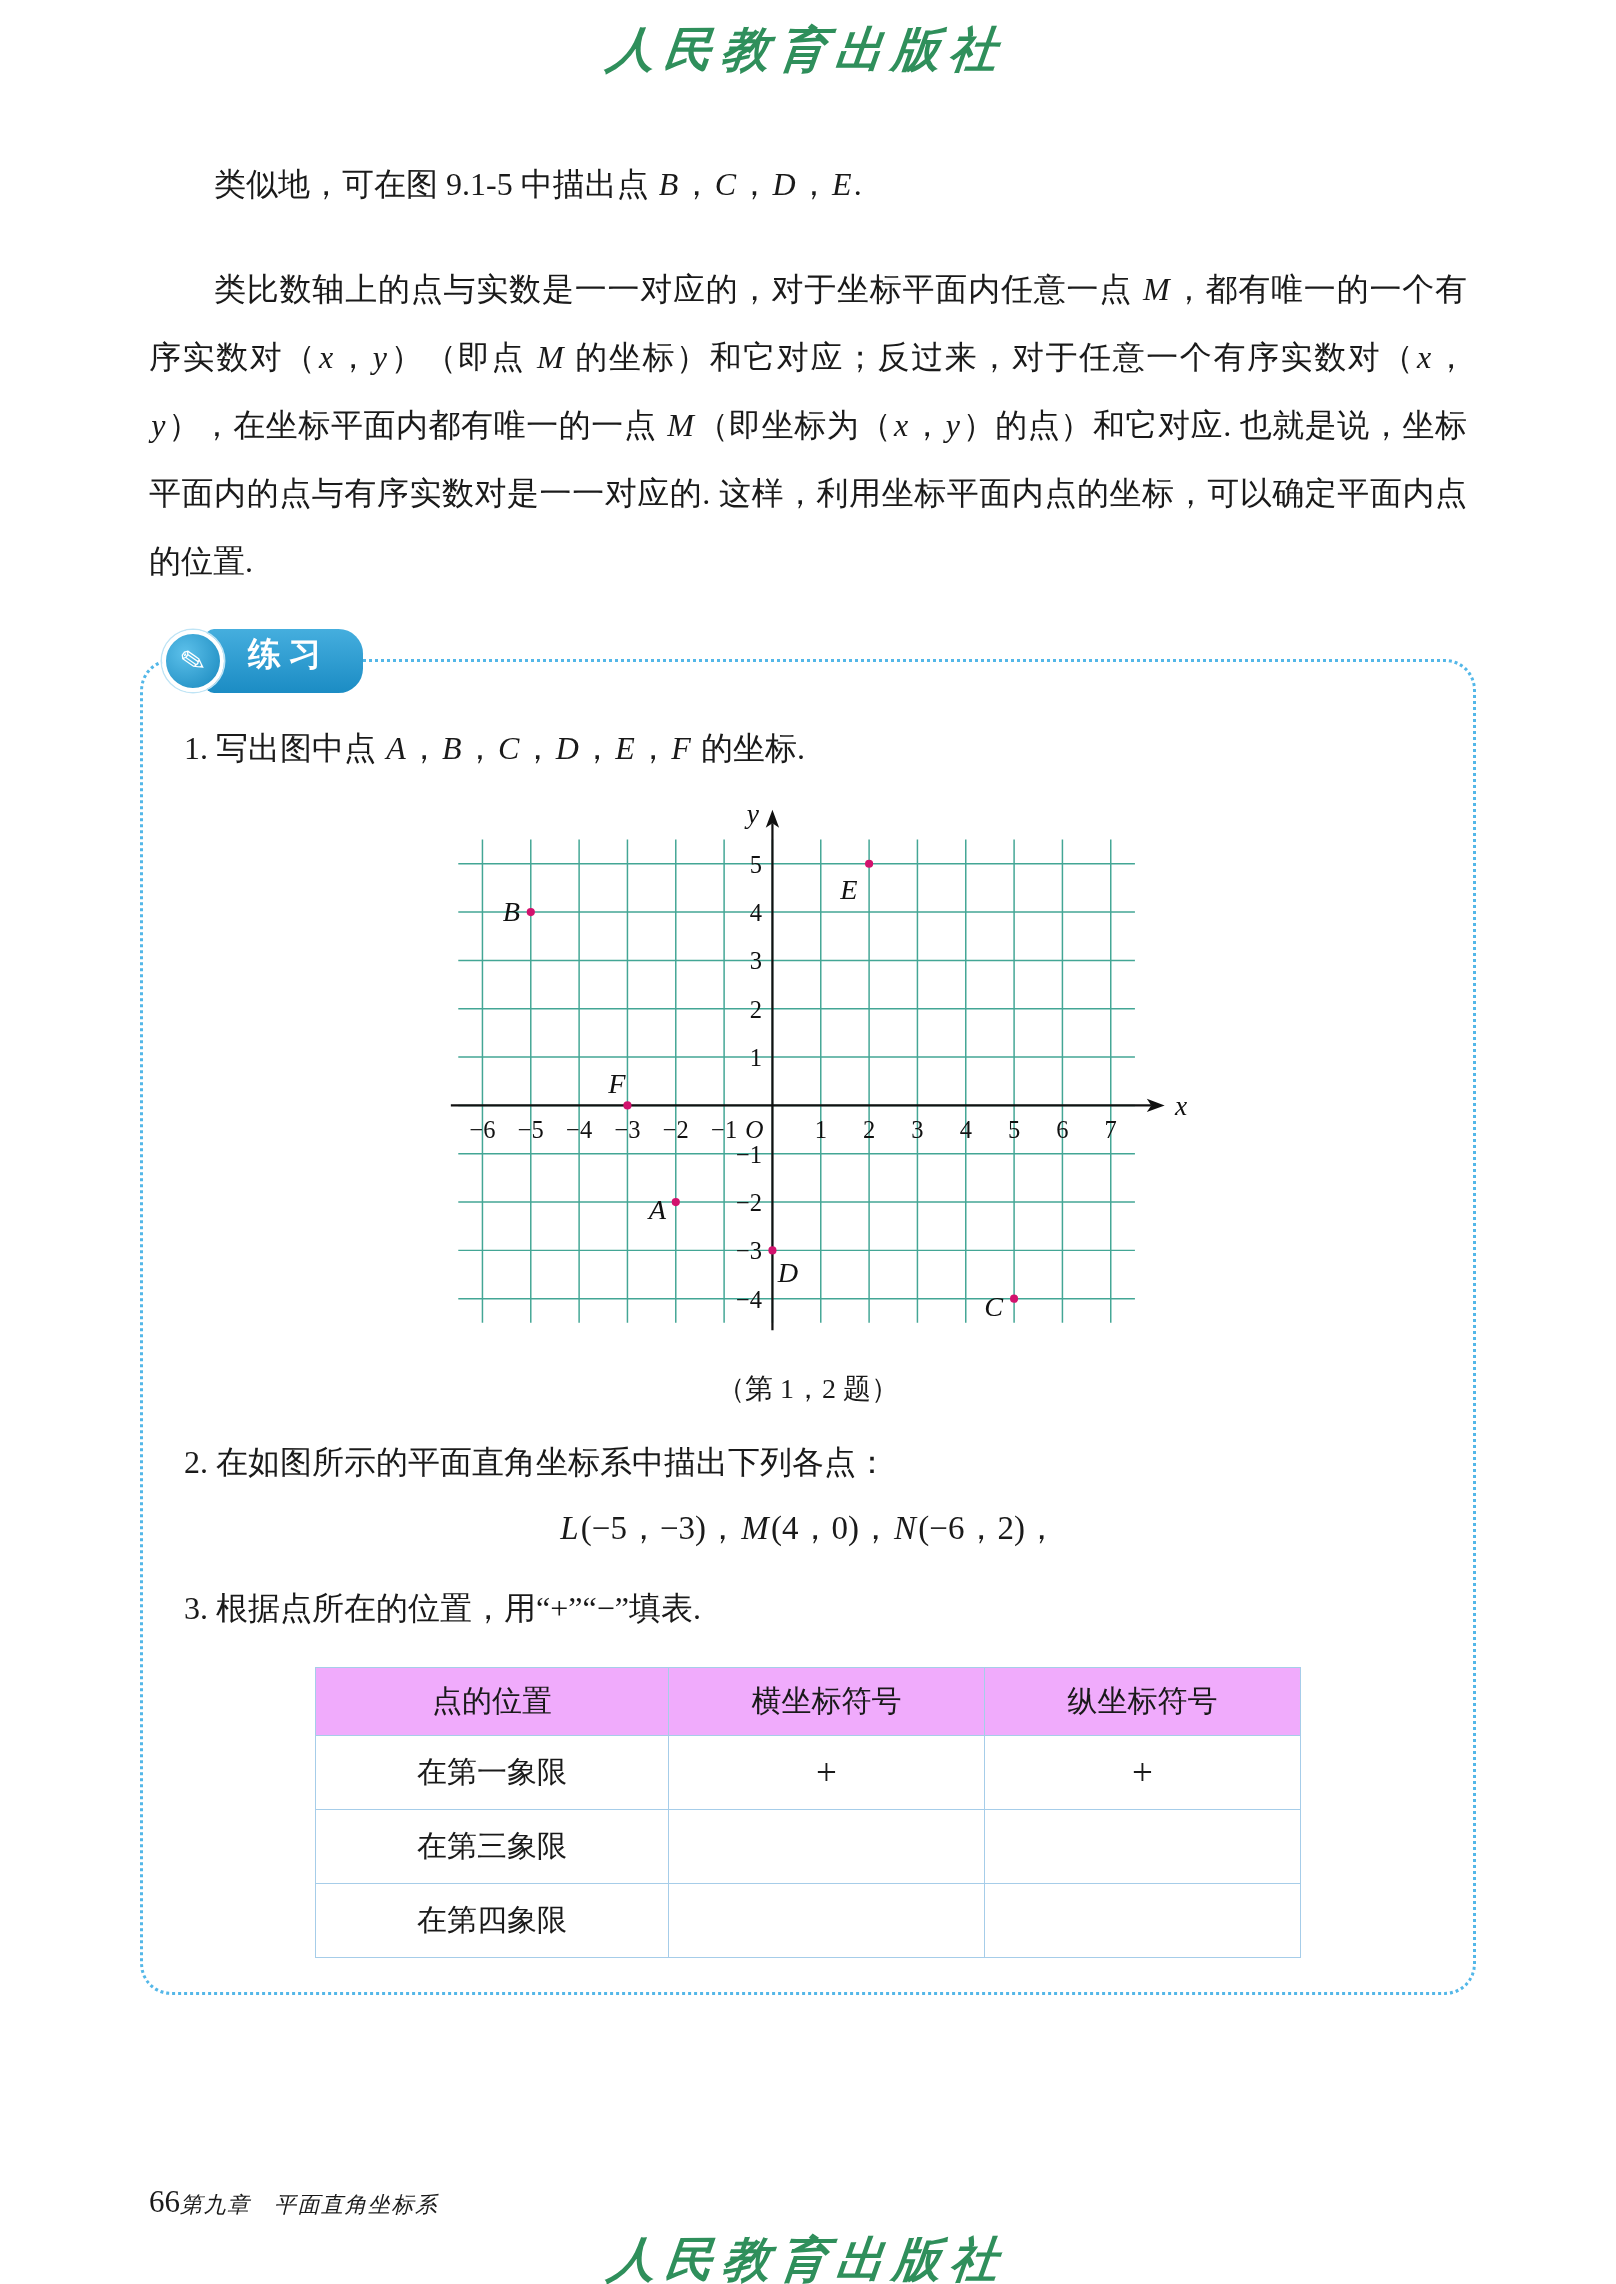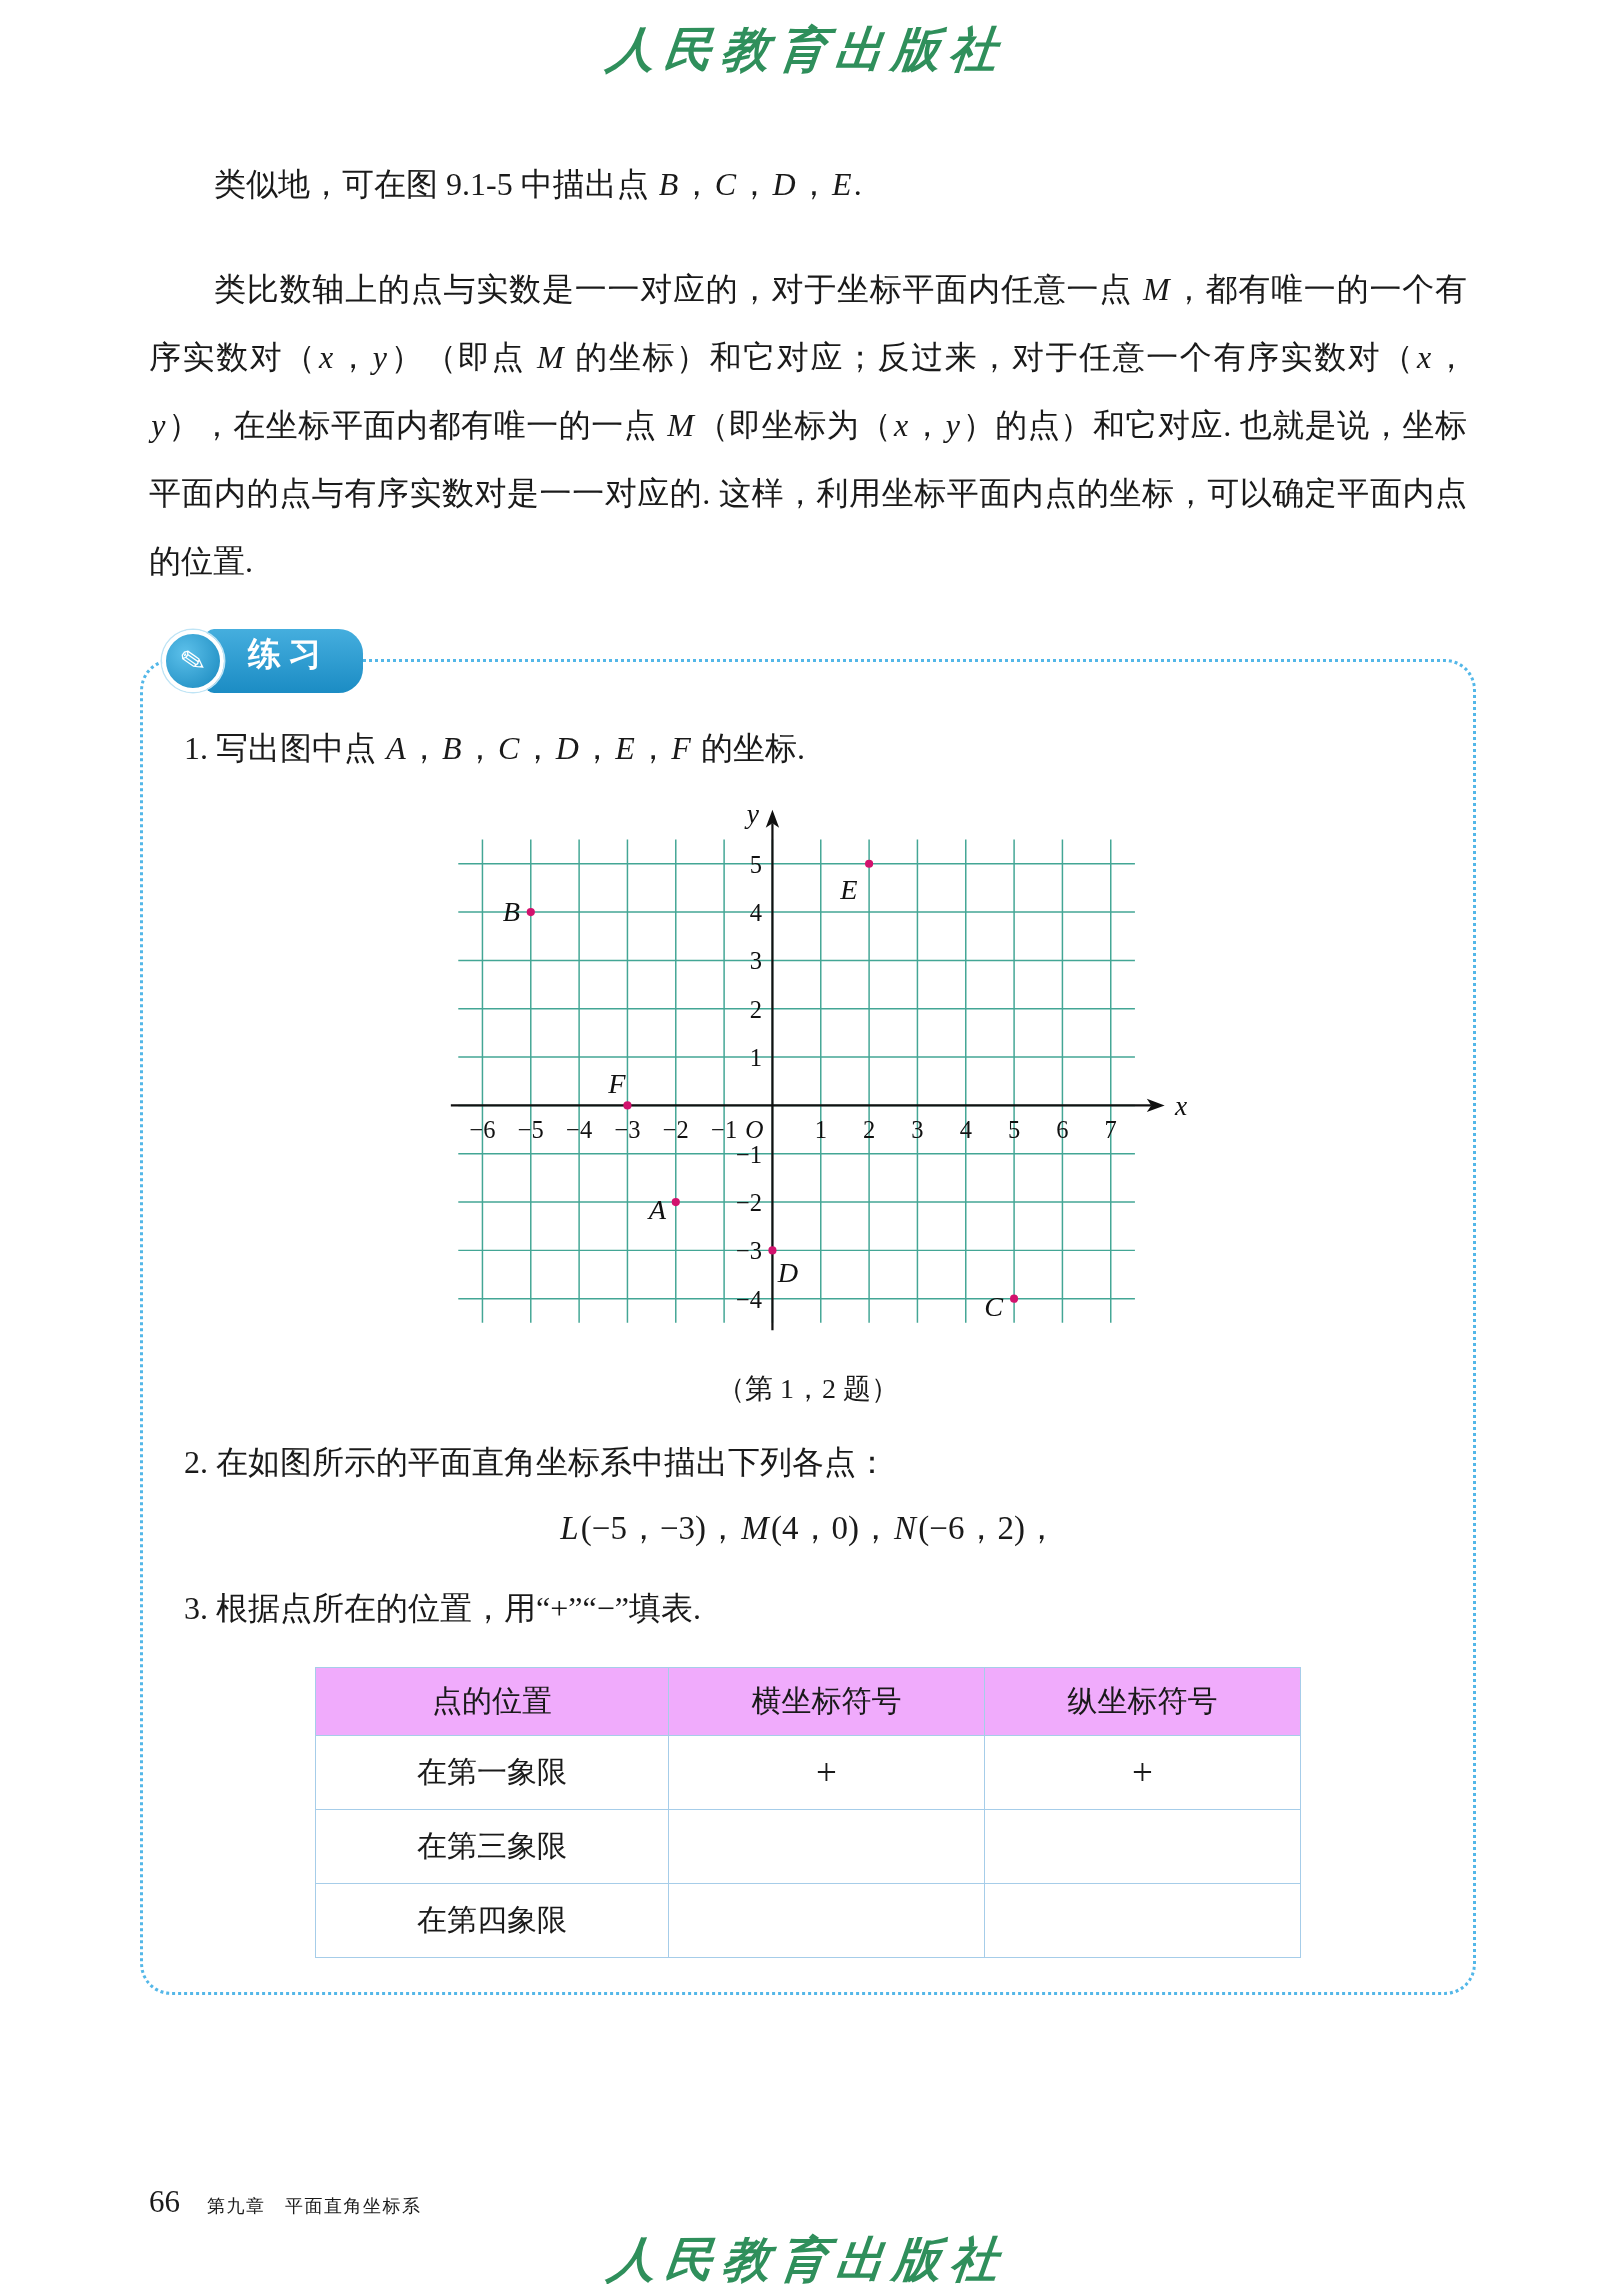--- a/index.html
+++ b/index.html
@@ -53,22 +53,22 @@
     border: 1.9px solid #a6cde9; text-align: center; font-weight: normal; padding: 0;
   }
   .sign-table th { background: #f0abfc; font-size: 30px; height: 68px; }
   .sign-table td { font-size: 30px; height: 74px; }
   .sign-table td.sign { font-size: 37px; }
 
   .footer {
     position: absolute; top: 2184px; left: 149px;
     display: flex; align-items: baseline;
   }
-  .footer .pageno { font-size: 31px; margin-right: 27px; }
-  .footer .chapter { font-size: 18px; letter-spacing: 1.5px; }
+  .footer .pageno { font-size: 31px; }
+  .footer .chapter { font-size: 22px; letter-spacing: 1.5px; font-style: italic; }
 </style>
 </head>
 <body>
 
 <div class="page">
 
   <div class="logo top">人民教育出版社</div>
 
   <div class="content">
 

